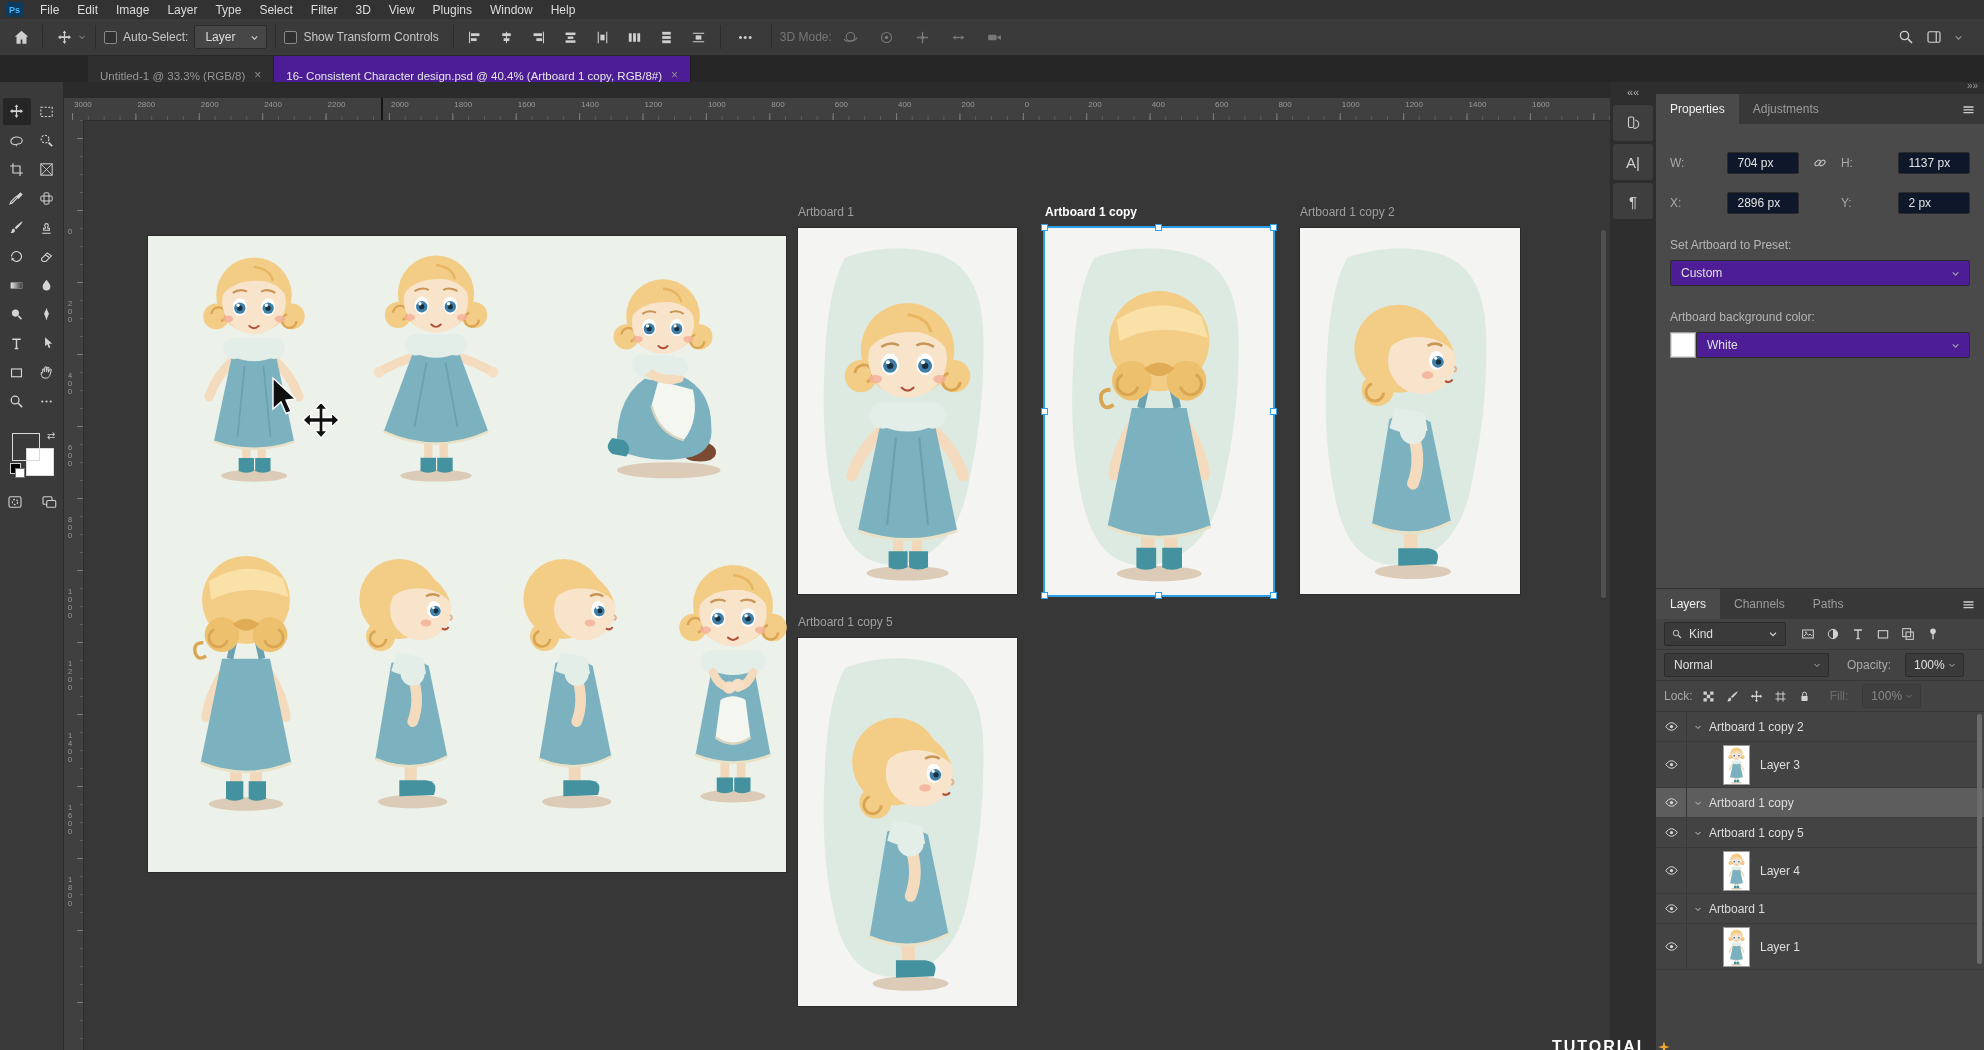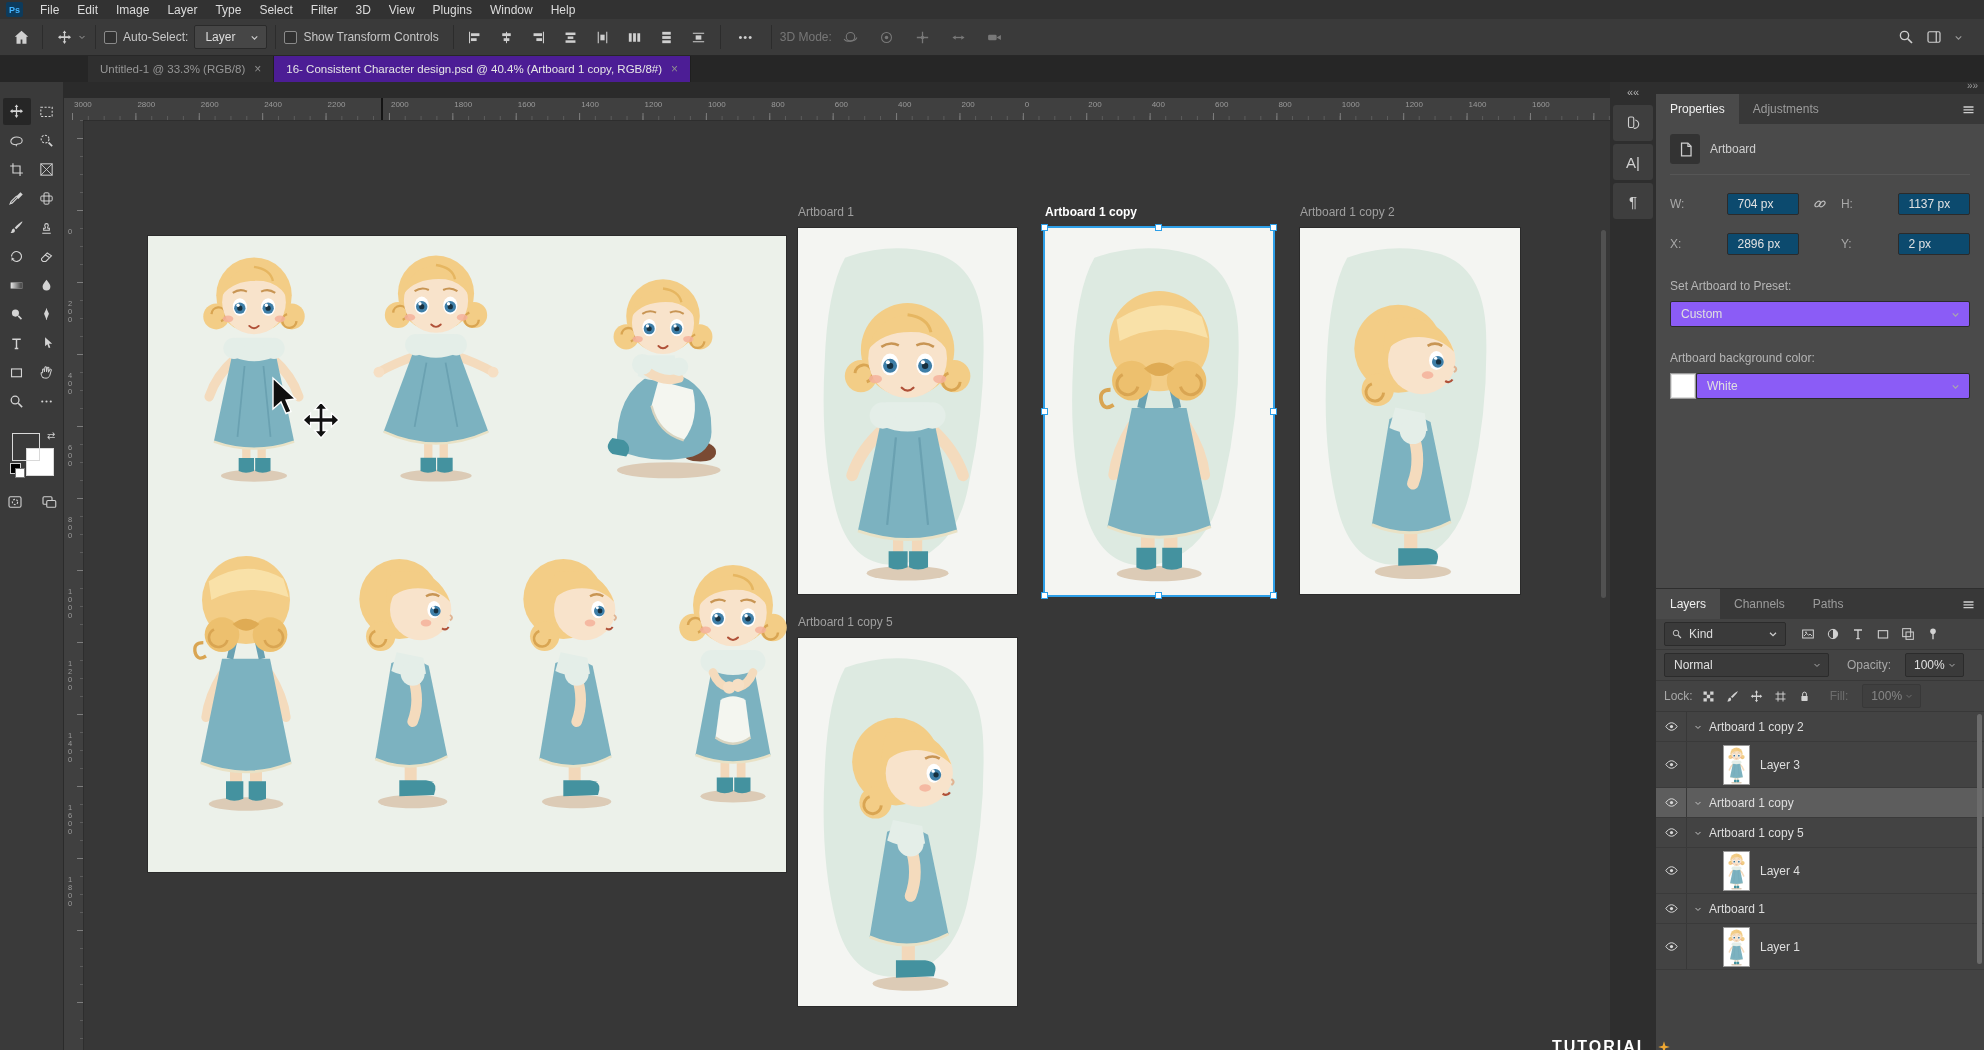--- a/index.html
+++ b/index.html
@@ -18,21 +18,21 @@
   #homebtn svg{width:19px;height:19px;}
   .checkbox{width:11px;height:11px;border:1px solid #8a8a8a;border-radius:2px;background:#303030;margin-right:6px;}
   .olabel{color:#c7c7c7;margin-right:6px;white-space:nowrap;}
   .oselect{display:flex;align-items:center;gap:14px;background:#464646;border:1px solid #2a2a2a;border-radius:2px;height:22px;padding:0 6px 0 10px;color:#ddd;}
   .oselect .chev svg{width:11px;height:11px;}
   .dim{opacity:.42;}
   #optsright{margin-left:auto;display:flex;align-items:center;gap:10px;padding-right:12px;}
   #optsright svg{width:18px;height:18px;}
   
   #tabbar{position:absolute;left:0;top:56px;width:100%;height:26px;background:#262626;display:flex;align-items:flex-end;padding-left:88px;box-sizing:border-box;}
-  .tab{height:26px;display:flex;align-items:center;gap:9px;padding:0 12px;background:#2f2f2f;color:#969696;font-size:11.5px;border-right:1px solid #1f1f1f;white-space:nowrap;}
+  .tab{height:26px;display:flex;align-items:flex-end;gap:9px;padding:0 12px;background:#2f2f2f;color:#969696;font-size:11.5px;border-right:1px solid #1f1f1f;white-space:nowrap;}
   .tab.active{background:#4c1d95;color:#e6e6e6;}
   .tab-close{color:#8f8f8f;font-size:12px;}
   #belowtabs{position:absolute;left:0;top:82px;width:1610px;height:16px;background:#2b2b2b;}
   
   #toolbar{position:absolute;left:0;top:82px;width:64px;height:968px;background:#3a3a3a;border-right:1px solid #2b2b2b;box-sizing:border-box;padding-top:16px;}
   #toolgrid{display:grid;grid-template-columns:28px 28px;justify-content:center;gap:2px;}
   .tool{width:28px;height:27px;display:flex;align-items:center;justify-content:center;border-radius:2px;color:#d4d4d4;}
   .tool svg{width:17px;height:17px;}
   .tool.active{background:#262626;}
   #swatches{position:relative;margin:18px auto 0;width:44px;height:44px;}
@@ -79,25 +79,25 @@
   .pmenu{position:absolute;right:8px;top:8px;color:#c9c9c9;}
   .pmenu svg{width:15px;height:15px;}
   .expand{position:absolute;right:6px;top:-14px;color:#9a9a9a;font-size:10px;}
   #props{top:12px;height:494px;}
   #props .body{padding:10px 14px;}
   .objrow{display:flex;align-items:center;gap:10px;padding-bottom:10px;border-bottom:1px solid #565656;}
   .objtile{width:30px;height:30px;background:#333;border-radius:3px;display:flex;align-items:center;justify-content:center;}
   .objtile svg{width:19px;height:19px;}
   .fieldrow{display:flex;align-items:center;margin-top:18px;}
   .flabel{width:22px;color:#a8a8a8;}
-  .fbox{width:92px;height:22px;background:#0c4a6e;border:1px solid #2b2b2b;border-radius:2px;color:#e2e2e2;display:flex;align-items:center;padding-left:9px;box-sizing:border-box;margin-left:41px;}
+  .fbox{width:92px;height:22px;background:#0f172a;border:1px solid #2b2b2b;border-radius:2px;color:#e2e2e2;display:flex;align-items:center;padding-left:9px;box-sizing:border-box;margin-left:41px;}
   .linkcell{width:56px;display:flex;justify-content:center;color:#bdbdbd;}
   .linkcell svg{width:18px;height:18px;}
   .plabel{margin-top:24px;color:#b5b5b5;}
-  .pselect{margin-top:8px;height:24px;background:#8b5cf6;border:1px solid #2b2b2b;border-radius:2px;display:flex;align-items:center;justify-content:space-between;padding:0 8px 0 10px;color:#e0e0e0;}
+  .pselect{margin-top:8px;height:24px;background:#4c1d95;border:1px solid #2b2b2b;border-radius:2px;display:flex;align-items:center;justify-content:space-between;padding:0 8px 0 10px;color:#e0e0e0;}
   .pselect svg{width:11px;height:11px;color:#aaa;}
   .bgrow{display:flex;align-items:center;margin-top:8px;}
   #bgswatchchip{width:24px;height:24px;background:#fff;border:1px solid #9a9a9a;box-shadow:inset 0 0 0 1px #ddd;}
   .bgrow .pselect{flex:1;margin-top:0;}
   
   #layers{top:507px;height:461px;background:#434343;overflow:hidden;}
   .lrow{height:30px;display:flex;align-items:center;gap:8px;padding:0 8px;border-bottom:1px solid #383838;text-align:right;}
   .kindsel{width:108px;height:22px;background:#3a3a3a;border:1px solid #2b2b2b;border-radius:2px;display:flex;align-items:center;gap:6px;padding:0 6px;color:#ddd;}
   .kindsel svg{width:12px;height:12px;}
   .kindsel .chev{margin-left:auto;}
@@ -908,28 +908,20 @@
         <div class="ptab active">Properties</div>
             <div class="ptab">Adjustments</div>
           </div>
         <div class="pmenu">
             <svg class="icon" viewBox="0 0 24 24">
               <use href="#i-menu"></use>
             </svg>
           </div>
       </div>
       <div class="body">
-        <div class="objrow">
-          <div class="objtile">
-              <svg class="icon" viewBox="0 0 24 24">
-                <use href="#i-artpage"></use>
-              </svg>
-            </div>
-          <span style="color:#cfcfcf">Artboard</span>
-        </div>
         <div class="fieldrow">
           <span class="flabel">W:</span>
           <div class="fbox">704 px</div>
           <div class="linkcell">
               <svg viewBox="0 0 24 24">
                 <use href="#i-link"></use>
               </svg>
             </div>
           <span class="flabel">H:</span>
           <div class="fbox">1137 px</div>

